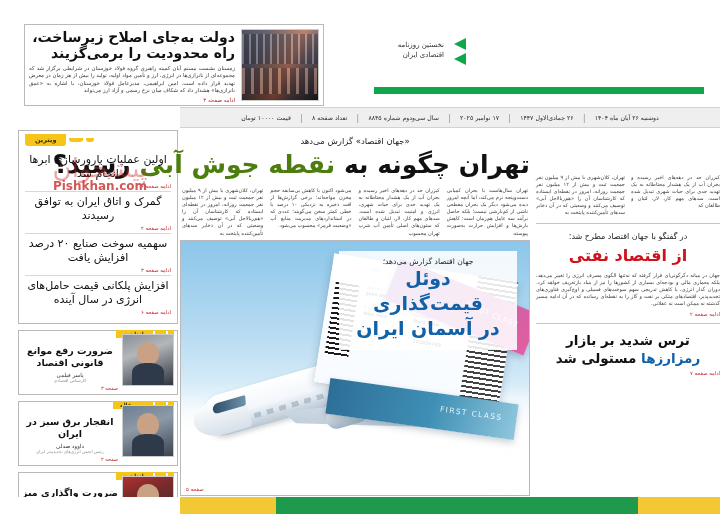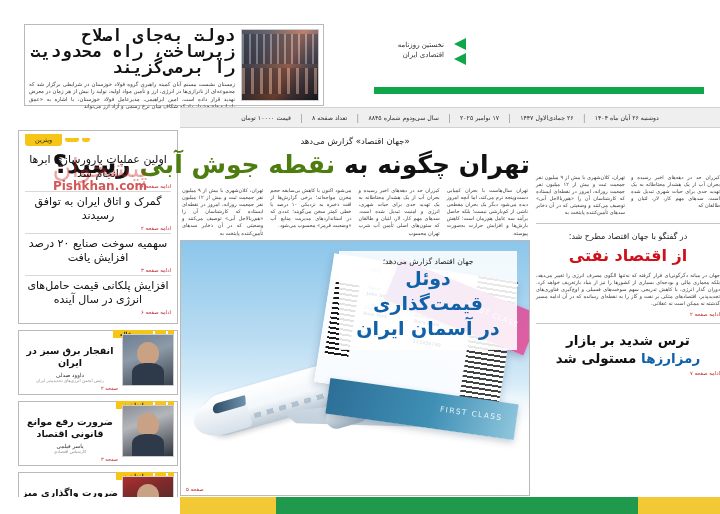--- a/index.html
+++ b/index.html
@@ -31,21 +31,21 @@
      border-top: 6px solid transparent; border-bottom: 6px solid transparent;
      border-right: 12px solid #10a64a; margin-bottom: 3px; }
 
   
   .lead {
     position: absolute; top: 24px; left: 24px; width: 300px; height: 82px;
     border: 1px solid #b9b9b9; background: #fff; padding: 4px;
     display: flex; flex-direction: row-reverse; gap: 6px;
   }
   .lead-text { flex: 1; direction: rtl; text-align: right; }
-  .lead-title { font-size: 17px; line-height: 16px; font-weight: bold; color: #111; font-family: Liberation Mono, monospace; }
+  .lead-title { font-size: 14px; line-height: 16px; font-weight: bold; color: #111; }
   .lead-body { margin-top: 4px; font-size: 5.4px; line-height: 7.4px; color: #3a3a3a; text-align: justify; }
   .lead-more { font-size: 5.5px; color: #c0262c; margin-top: 2px; }
   .lead-photo {
     width: 78px; height: 72px; border: 1px solid #ccc;
     background:
       linear-gradient(180deg, rgba(255,255,255,.18), rgba(0,0,0,.45)),
       linear-gradient(115deg,#2a2f3e 0%, #4a4350 25%, #8a5a4a 45%, #b2674e 58%, #5d4a52 75%, #27262e 100%);
       position: relative; overflow: hidden;
   }
   .lead-photo::after {
@@ -68,21 +68,21 @@
   .infobar .sep { color: #9a9a9a; font-size: 9px; }
 
   
   .cols { position: absolute; top: 130px; left: 0; width: 720px; height: 366px; }
 
   
   .sidebar { position: absolute; top: 0; left: 18px; width: 160px; height: 366px; }
   .vitrin-box { border: 1px solid #b9b9b9; background: #fff; padding: 4px 6px 6px; position: relative; }
   .vitrin-tabs { display: flex; flex-direction: row-reverse; align-items: center; gap: 3px; margin: -1px -3px 4px 0; }
   .vitrin-tab {
-    background: #f5c518; color: #3a2f00; font-size: 6.5px; font-weight: normal;
+    background: #f5c518; color: #3a2f00; font-size: 6.5px; font-weight: bold;
     padding: 2px 10px; border-radius: 0 0 3px 3px; direction: rtl;
   }
   .vitrin-tab.small { width: 14px; padding: 2px 0; }
   .vitrin-tab.tiny { width: 8px; padding: 2px 0; background:#f5c518; }
   .vt-item { direction: rtl; text-align: center; padding: 3px 0 2px; }
   .vt-item + .vt-item { border-top: 1px solid #d8d8d8; }
   .vt-title { font-size: 11px; line-height: 14px; font-weight: normal; color: #111; }
   .vt-more { font-size: 5.2px; color: #c0262c; text-align: right; margin-top: 2px; }
 
   .watermark {
@@ -297,49 +297,49 @@
         </div>
 
         <div class="watermark">
           <div class="wm-fa">پیشخوان</div>
           <div class="wm-en">Pishkhan.com</div>
         </div>
       </div>
 
       <div class="opcard">
         <div class="op-tabs">
+          <div class="op-tab">یادداشت</div>
+          <div class="op-tab b1"></div>
+          <div class="op-tab b2"></div>
+        </div>
+        <div class="op-text">
+          <div class="op-title">ضرورت رفع موانع قانونی اقتصاد</div>
+          <div class="op-author">یاسر فیلمی</div>
+          <div class="op-role">کارشناس اقتصادی</div>
+          <div class="op-more">صفحه ۳</div>
+        </div>
+        <div class="op-photo">
+            <div class="face f2"></div>
+          </div>
+      </div>
+
+      <div class="opcard">
+        <div class="op-tabs">
           <div class="op-tab">سر مقاله</div>
           <div class="op-tab b1"></div>
           <div class="op-tab b2"></div>
         </div>
         <div class="op-text">
           <div class="op-title">انفجار برق سبز در ایران</div>
           <div class="op-author">داوود صدلی</div>
           <div class="op-role">رئیس انجمن انرژی‌های تجدیدپذیر ایران</div>
           <div class="op-more">صفحه ۲</div>
         </div>
         <div class="op-photo">
             <div class="face f1"></div>
-          </div>
-      </div>
-
-      <div class="opcard">
-        <div class="op-tabs">
-          <div class="op-tab">یادداشت</div>
-          <div class="op-tab b1"></div>
-          <div class="op-tab b2"></div>
-        </div>
-        <div class="op-text">
-          <div class="op-title">ضرورت رفع موانع قانونی اقتصاد</div>
-          <div class="op-author">یاسر فیلمی</div>
-          <div class="op-role">کارشناس اقتصادی</div>
-          <div class="op-more">صفحه ۳</div>
-        </div>
-        <div class="op-photo">
-            <div class="face f2"></div>
           </div>
       </div>
 
       <div class="opcard">
         <div class="op-tabs">
           <div class="op-tab">یادداشت</div>
           <div class="op-tab b1"></div>
           <div class="op-tab b2"></div>
         </div>
         <div class="op-text">

